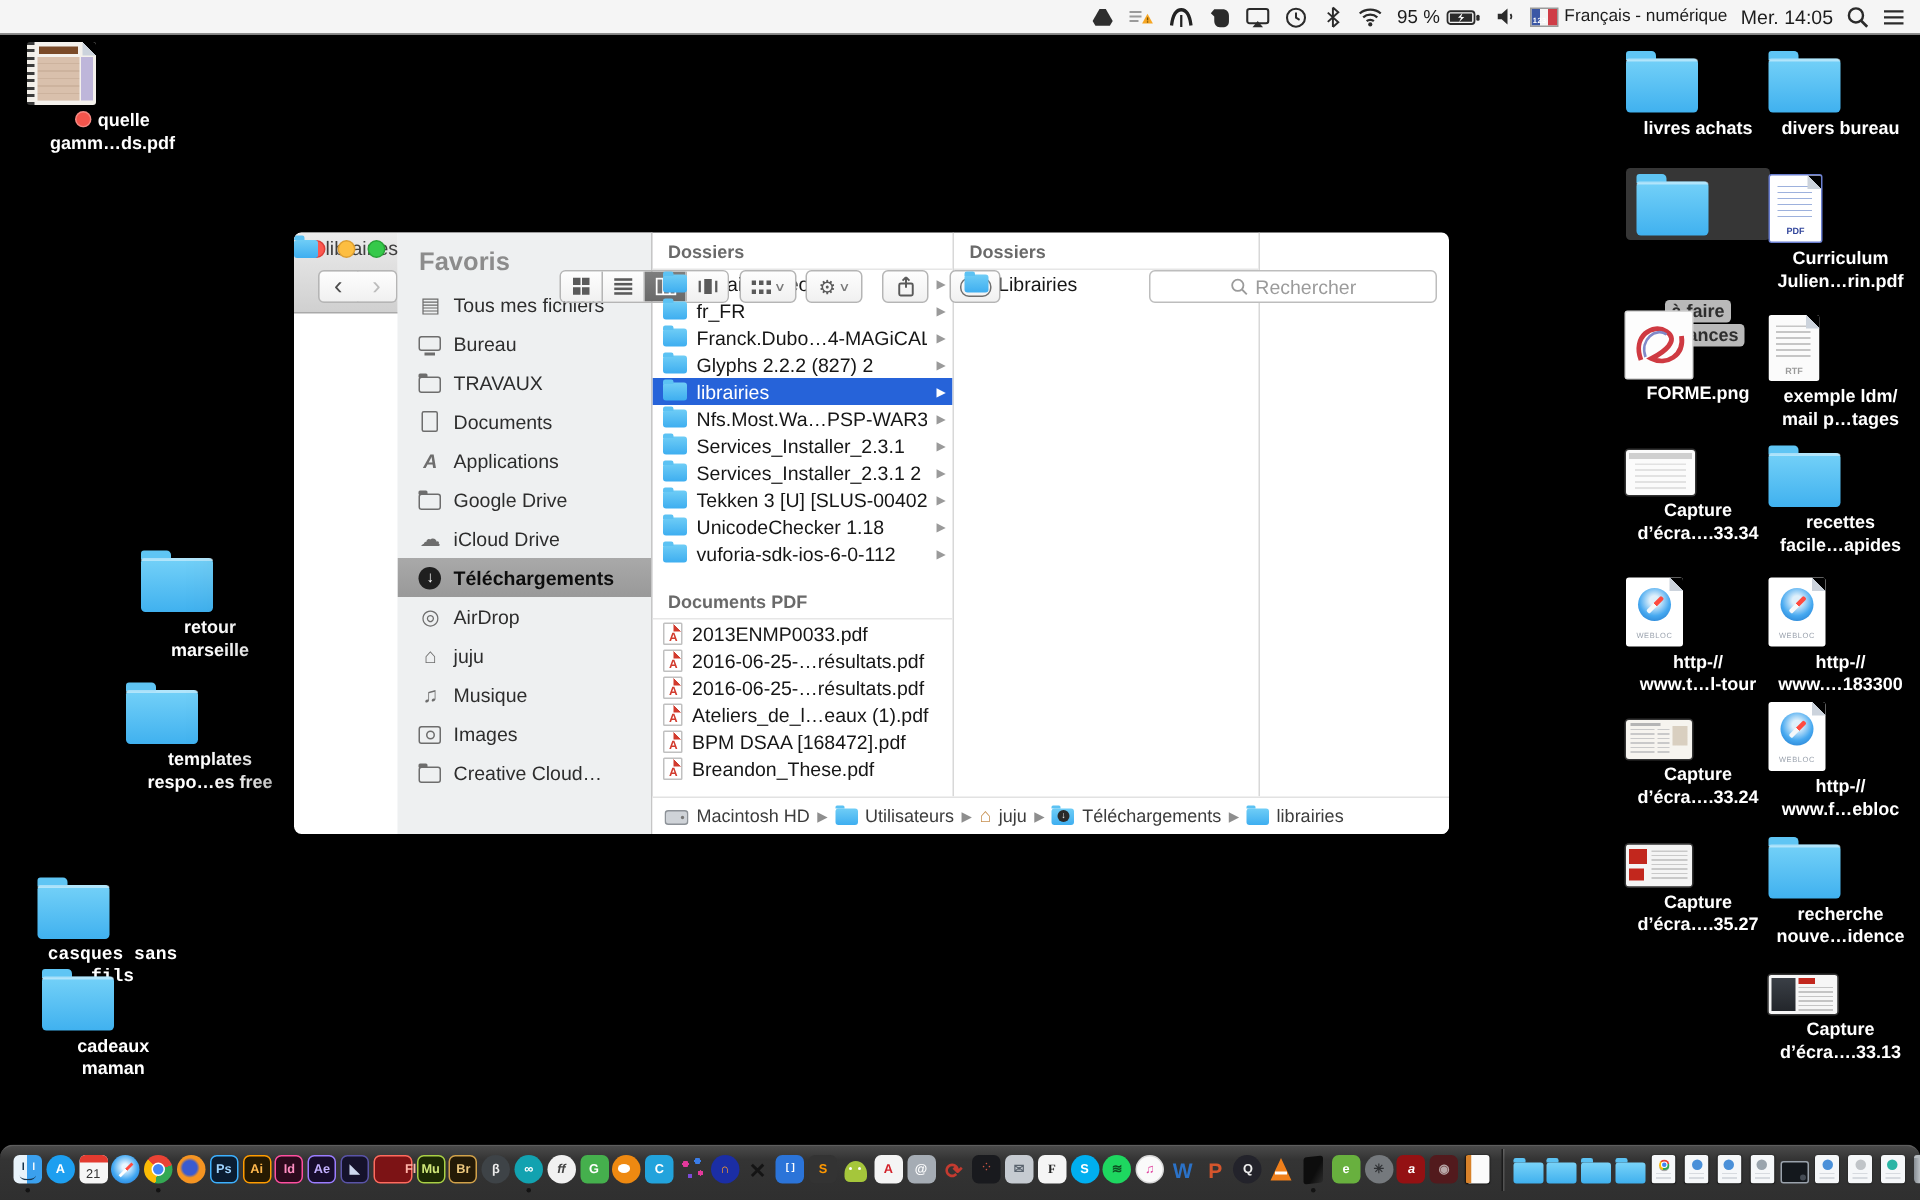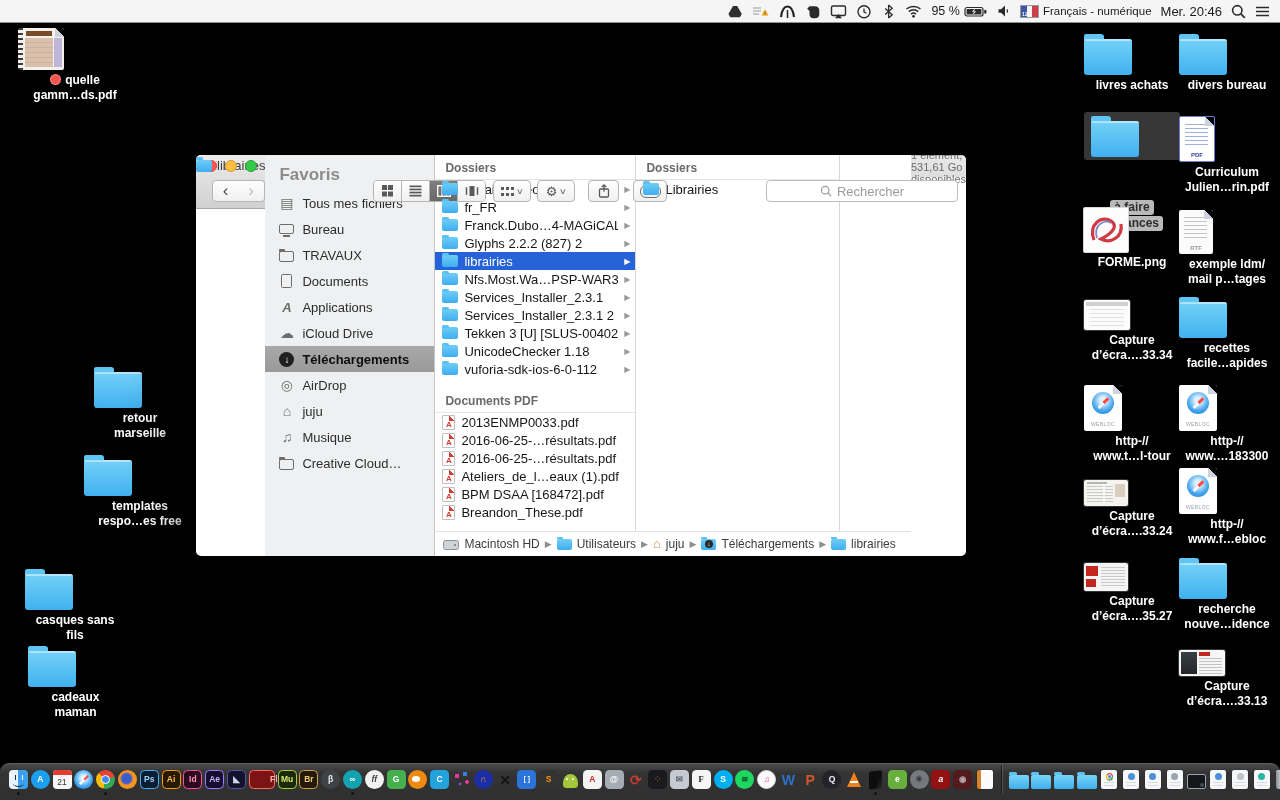--- a/index.html
+++ b/index.html
@@ -299,21 +299,21 @@
             <path d="M1.5 5.2v3.6h2.6L8 12.4V1.6L4.1 5.2z" fill="#2b2b2b"></path>
             <path d="M10 5.3a3 3 0 010 3.4" fill="none" stroke="#2b2b2b" stroke-width="1.2"></path>
           </svg>
         </span>
       </span>
       <span class="mb-ic">
         <span class="flag"></span>
         <span class="mb-text" style="font-size: 11.5px;">Français - numérique</span>
       </span>
       <span class="mb-ic">
-        <span>Mer. 20:46</span>
+        <span>Mer. 14:05</span>
       </span>
       <span class="mb-ic">
         <span style="display: inline-flex;">
           <svg width="15" height="15" viewBox="0 0 15 15">
             <circle cx="6.3" cy="6.3" r="4.7" fill="none" stroke="#2b2b2b" stroke-width="1.6"></circle>
             <path d="M9.8 9.8l4 4" stroke="#2b2b2b" stroke-width="1.8"></path>
           </svg>
         </span>
       </span>
       <span class="mb-ic">
@@ -343,21 +343,21 @@
         <span class="line">marseille</span>
       </div>
     </div>
     <div class="dicon" style="left: 84px; top: 454px; width: 112px;">
       <div class="dfolder"></div>
       <div class="dlabel">
         <span class="line">templates</span>
         <span class="line">respo…es free</span>
       </div>
     </div>
-    <div class="dicon" style="left: 25px; top: 568px; width: 100px;">
+    <div class="dicon" style="left: 25px; top: 584px; width: 100px; font-family: Liberation Mono, monospace;">
       <div class="dfolder"></div>
       <div class="dlabel">
         <span class="line">casques sans</span>
         <span class="line">fils</span>
       </div>
     </div>
     <div class="dicon" style="left: 28px; top: 645px; width: 95px;">
       <div class="dfolder"></div>
       <div class="dlabel">
         <span class="line">cadeaux</span>
@@ -592,38 +592,46 @@
           </div>
           <div class="sb-item">
             <span class="sbi sbi-document"></span>
             <span>Documents</span>
           </div>
           <div class="sb-item">
             <span class="sbi sbi-applications">A</span>
             <span>Applications</span>
           </div>
           <div class="sb-item">
+            <span class="sbi sbi-folder"></span>
+            <span>Google Drive</span>
+          </div>
+          <div class="sb-item">
             <span class="sbi sbi-cloud">☁</span>
             <span>iCloud Drive</span>
           </div>
           <div class="sb-item selected">
             <span class="sbi sbi-download">↓</span>
             <span>Téléchargements</span>
           </div>
           <div class="sb-item">
             <span class="sbi sbi-airdrop">◎</span>
             <span>AirDrop</span>
           </div>
           <div class="sb-item">
             <span class="sbi sbi-home">⌂</span>
             <span>juju</span>
           </div>
           <div class="sb-item">
             <span class="sbi sbi-music">♫</span>
             <span>Musique</span>
+          </div>
+          <div class="sb-item">
+            <span class="sbi sbi-camera"></span>
+            <span>Images</span>
           </div>
           <div class="sb-item">
             <span class="sbi sbi-folder"></span>
             <span>Creative Cloud…</span>
           </div>
         </div>
     </div>
     <div class="rightpane">
       <div class="cols">
         <div class="col col1">
@@ -754,23 +762,20 @@
           </span>
           <span class="p-chev">▶</span>
           <span class="p-item">
             <span class="pmf"></span>
             <span>librairies</span>
           </span>
         </div>
     </div>
   </div>
 
-  <div class="statusbar">
-    <span>1 élément, 531,61 Go disponibles</span>
-  </div>
 </div>
 
 <div class="dock" id="dock">
     <div class="ditem running">
       <div class="dk-finder"></div>
     </div>
     <div class="ditem">
       <div class="sh-sq sh-ci" style="background: rgb(29, 159, 240);">
         <span class="dk-g" style="color: rgb(255, 255, 255);">A</span>
       </div>

